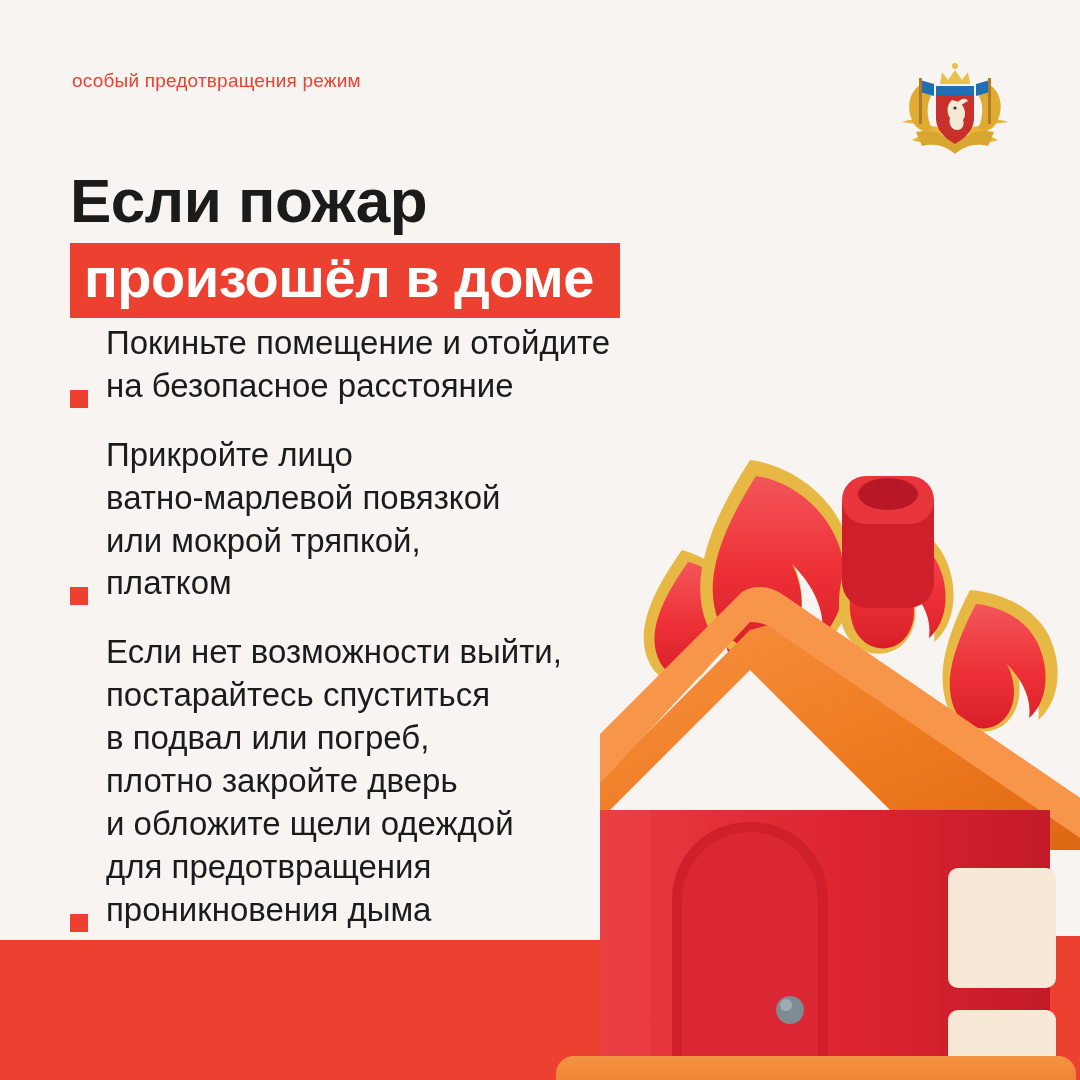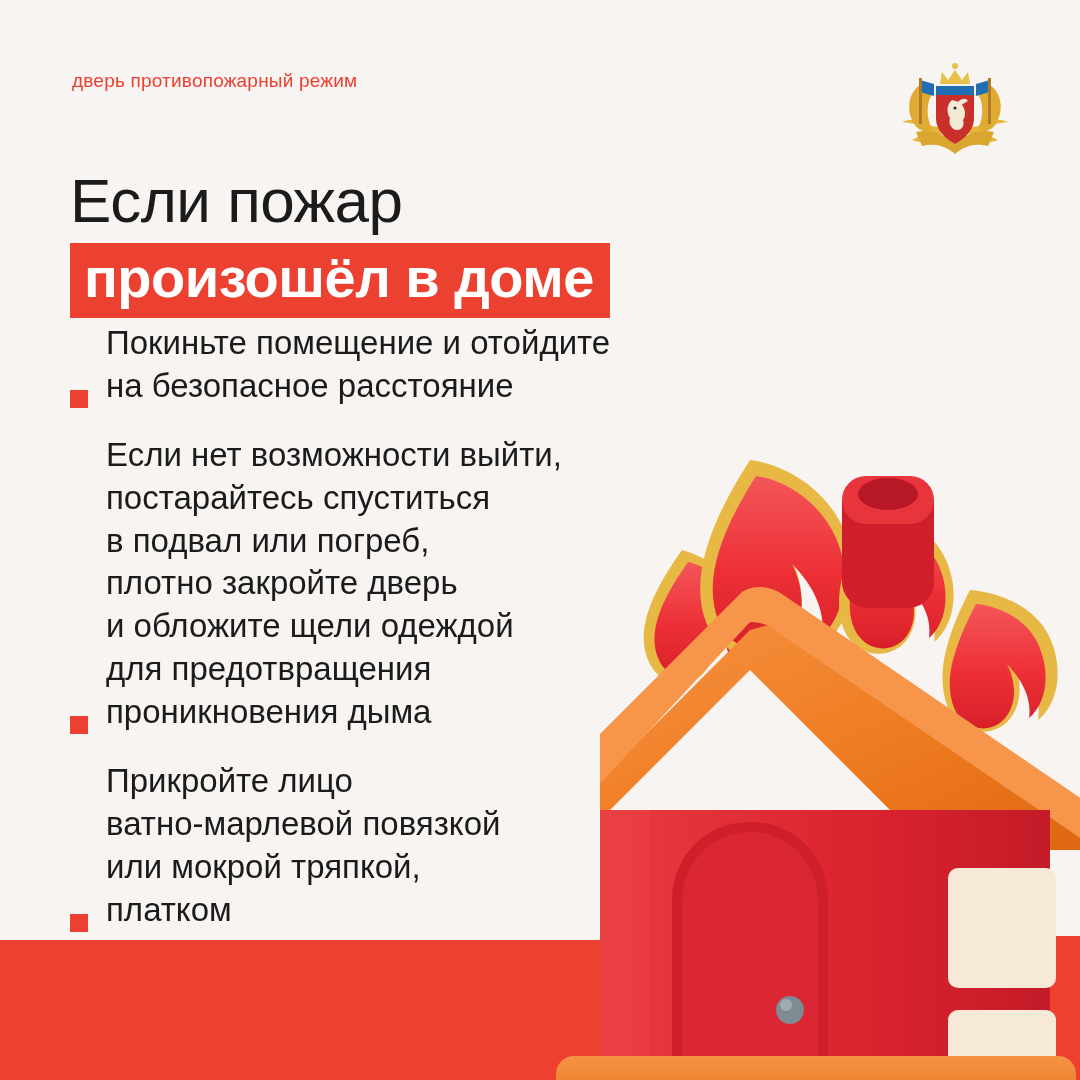--- a/index.html
+++ b/index.html
@@ -57,36 +57,36 @@
     width: 126px;
     height: 96px;
     z-index: 6;
   }
   
   .title-line1 {
     position: absolute;
     left: 70px;
     top: 165px;
     font-size: 62px;
-    font-weight: 400;
+    font-weight: 700;
     color: #1b1b1b;
     letter-spacing: -0.5px;
     z-index: 6;
     white-space: nowrap;
   }
   .title-line2 {
     position: absolute;
     left: 70px;
     top: 243px;
     background: #ec4030;
     color: #ffffff;
     font-size: 56px;
     font-weight: 700;
     letter-spacing: -0.5px;
-    padding: 6px 16px 10px 14px;
+    padding: 6px 26px 10px 14px;
     z-index: 6;
     white-space: nowrap;
     line-height: 1.05;
   }
   
   .tips {
     position: absolute;
     left: 70px;
     top: 322px;
     width: 640px;
@@ -197,21 +197,21 @@
       </g>
 
       <g>
         <rect x="106" y="806" width="520" height="60" rx="18" fill="url(#gBase)"></rect>
       </g>
     </svg>
   </div>
 
   <div class="white-panel"></div>
 
-  <div class="kicker">дверь противопожарный режим</div>
+  <div class="kicker">особый предотвращения режим</div>
 
   <div class="emblem">
     <svg viewBox="0 0 126 96" width="126" height="96" xmlns="http://www.w3.org/2000/svg">
 
       <path d="M10 60 C30 52 40 70 20 78 C34 84 48 76 54 66" fill="#e8b63a"></path>
       <path d="M116 60 C96 52 86 70 106 78 C92 84 78 76 72 66" fill="#e8b63a"></path>
       <path d="M24 70 C42 66 54 74 63 82 C72 74 84 66 102 70 L96 84 C80 80 70 86 63 92 C56 86 46 80 30 84 Z" fill="#d9a62f"></path>
 
       <path d="M30 22 C18 28 14 44 20 58 C24 68 34 72 40 66 C34 56 34 38 42 30 Z" fill="#e0ab33"></path>
       <path d="M96 22 C108 28 112 44 106 58 C102 68 92 72 86 66 C92 56 92 38 84 30 Z" fill="#e0ab33"></path>
@@ -234,33 +234,33 @@
   </div>
 
   <div class="title-line1">Если пожар</div>
   <div class="title-line2">произошёл в доме</div>
 
   <div class="tips">
     <div class="tip">
       <span class="bullet"></span>
       <span class="tip-text">Покиньте помещение и отойдите
 на безопасное расстояние</span>
+    </div>
+    <div class="tip">
+      <span class="bullet"></span>
+      <span class="tip-text">Прикройте лицо
+ватно-марлевой повязкой
+или мокрой тряпкой,
+платком</span>
     </div>
     <div class="tip">
       <span class="bullet"></span>
       <span class="tip-text">Если нет возможности выйти,
 постарайтесь спуститься
 в подвал или погреб,
 плотно закройте дверь
 и обложите щели одеждой
 для предотвращения
 проникновения дыма</span>
     </div>
-    <div class="tip">
-      <span class="bullet"></span>
-      <span class="tip-text">Прикройте лицо
-ватно-марлевой повязкой
-или мокрой тряпкой,
-платком</span>
-    </div>
   </div>
 
 </div>
 
 </body></html>

